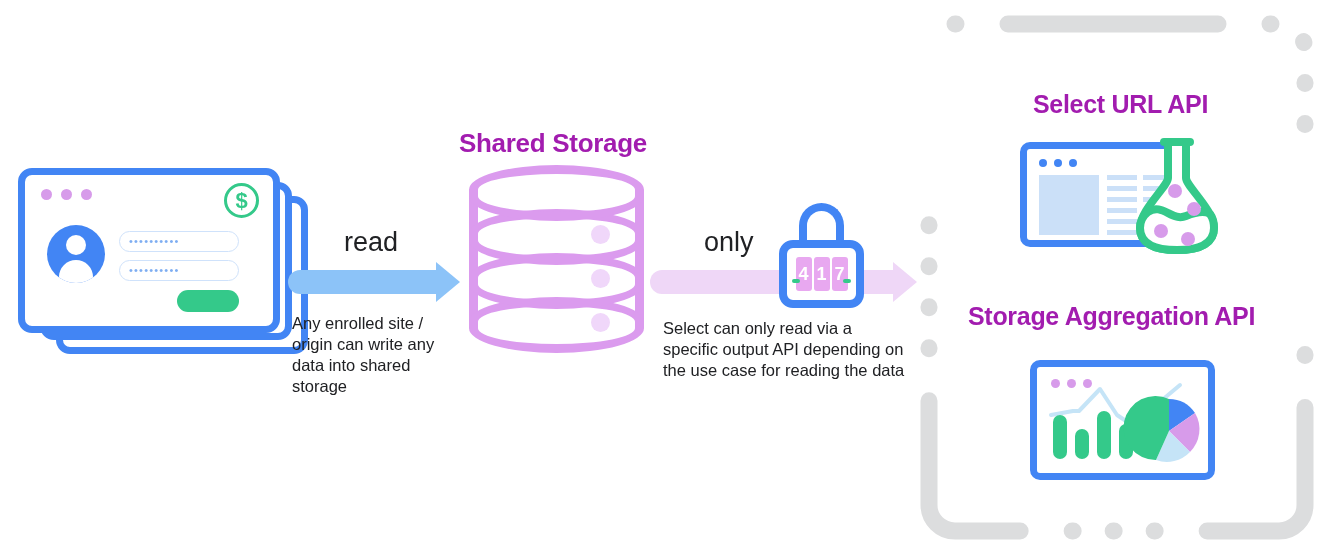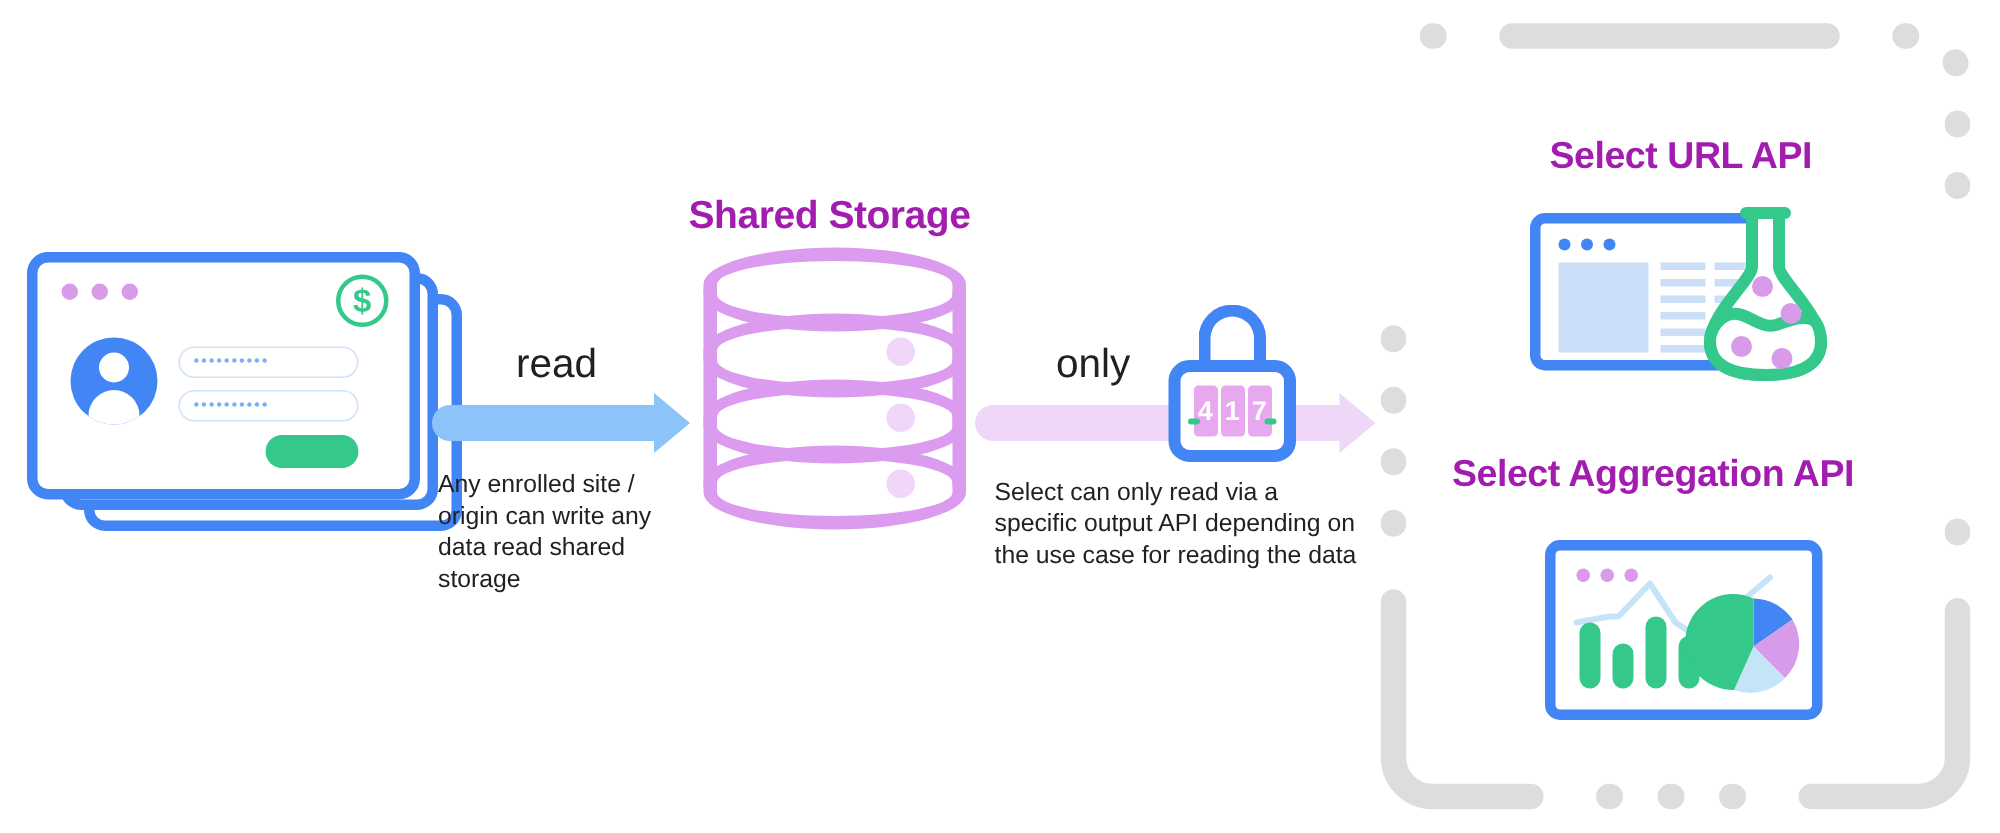--- a/index.html
+++ b/index.html
@@ -229,21 +229,21 @@
       <div id="field-2" class="input-field">
         <span>••••••••••</span>
       </div>
       <div id="submit-btn"></div>
     </div>
   </div>
 
   <div id="write-shaft" class="arrow-shaft"></div>
   <div id="write-head" class="arrow-head"></div>
   <div id="write-label" class="label-arrow">read</div>
-  <div id="write-copy" class="body-copy">Any enrolled site / origin can write any data read shared storage</div>
+  <div id="write-copy" class="body-copy">Any enrolled site / origin can write any data into shared storage</div>
 
   <div id="storage-title" class="label-heading">Shared Storage</div>
   <div id="cylinder">
     <div id="cyl-side-l" class="cyl-side"></div>
     <div id="cyl-side-r" class="cyl-side"></div>
     <div id="cyl-bottom" class="cyl-band"></div>
     <div id="cyl-mid2" class="cyl-band"></div>
     <div id="cyl-mid1" class="cyl-band"></div>
     <div id="cyl-top" class="cyl-band"></div>
     <div id="cyl-dot-1" class="cyl-dot"></div>
@@ -304,21 +304,21 @@
                C74 114 86 106 86 92 C86 74 58 50 58 42 L58 6" fill="#ffffff" stroke="#34C98A" stroke-width="8" stroke-linecap="round" stroke-linejoin="round"></path>
       <path d="M20 76 C34 66 44 86 58 80 C68 76 76 74 82 78 C85 82 86 88 86 92
                C86 106 74 114 49 114 C24 114 12 106 12 92 C12 86 15 80 20 76 Z" fill="#ffffff" stroke="#34C98A" stroke-width="8" stroke-linejoin="round"></path>
       <circle cx="47" cy="55" r="7" fill="#D79BEA"></circle>
       <circle cx="66" cy="73" r="7" fill="#D79BEA"></circle>
       <circle cx="33" cy="95" r="7" fill="#D79BEA"></circle>
       <circle cx="60" cy="103" r="7" fill="#D79BEA"></circle>
     </svg>
   </div>
 
-  <div id="private-agg-title" class="label-heading api-title">Select Aggregation API</div>
+  <div id="private-agg-title" class="label-heading api-title">Storage Aggregation API</div>
   <div id="private-agg-icon">
     <div id="pa-frame" class="browser-frame">
       <div id="pa-dots">
           <i></i>
           <i></i>
           <i></i>
         </div>
       <svg id="pa-chart" viewBox="0 0 171 106">
         <polyline points="14,48 36,44 42,44 63,22 80,48 95,58 112,44 143,18" fill="none" stroke="#C5E4F7" stroke-width="4" stroke-linecap="round" stroke-linejoin="round"></polyline>
         <rect x="16" y="48" width="14" height="44" rx="7" fill="#34C98A"></rect>

